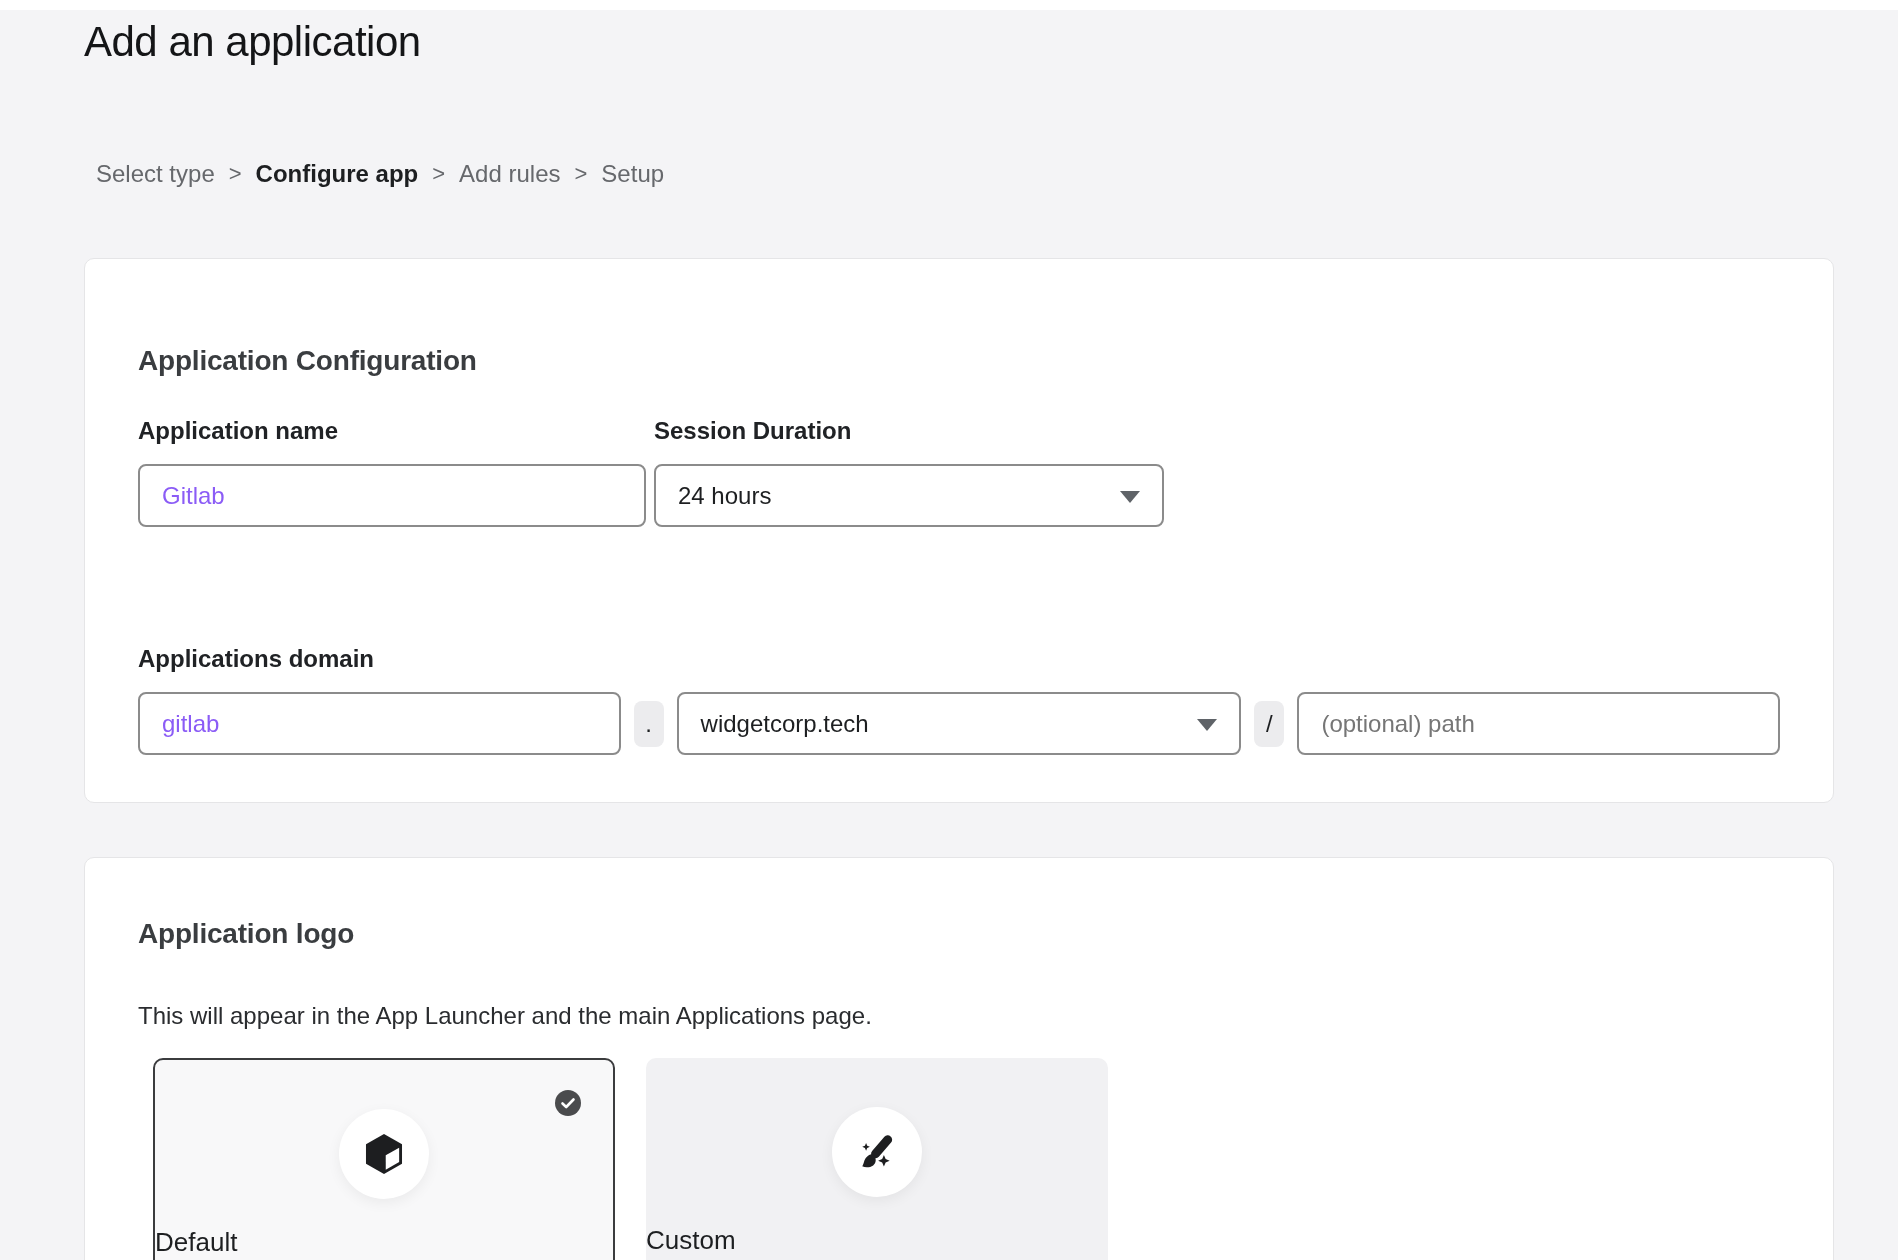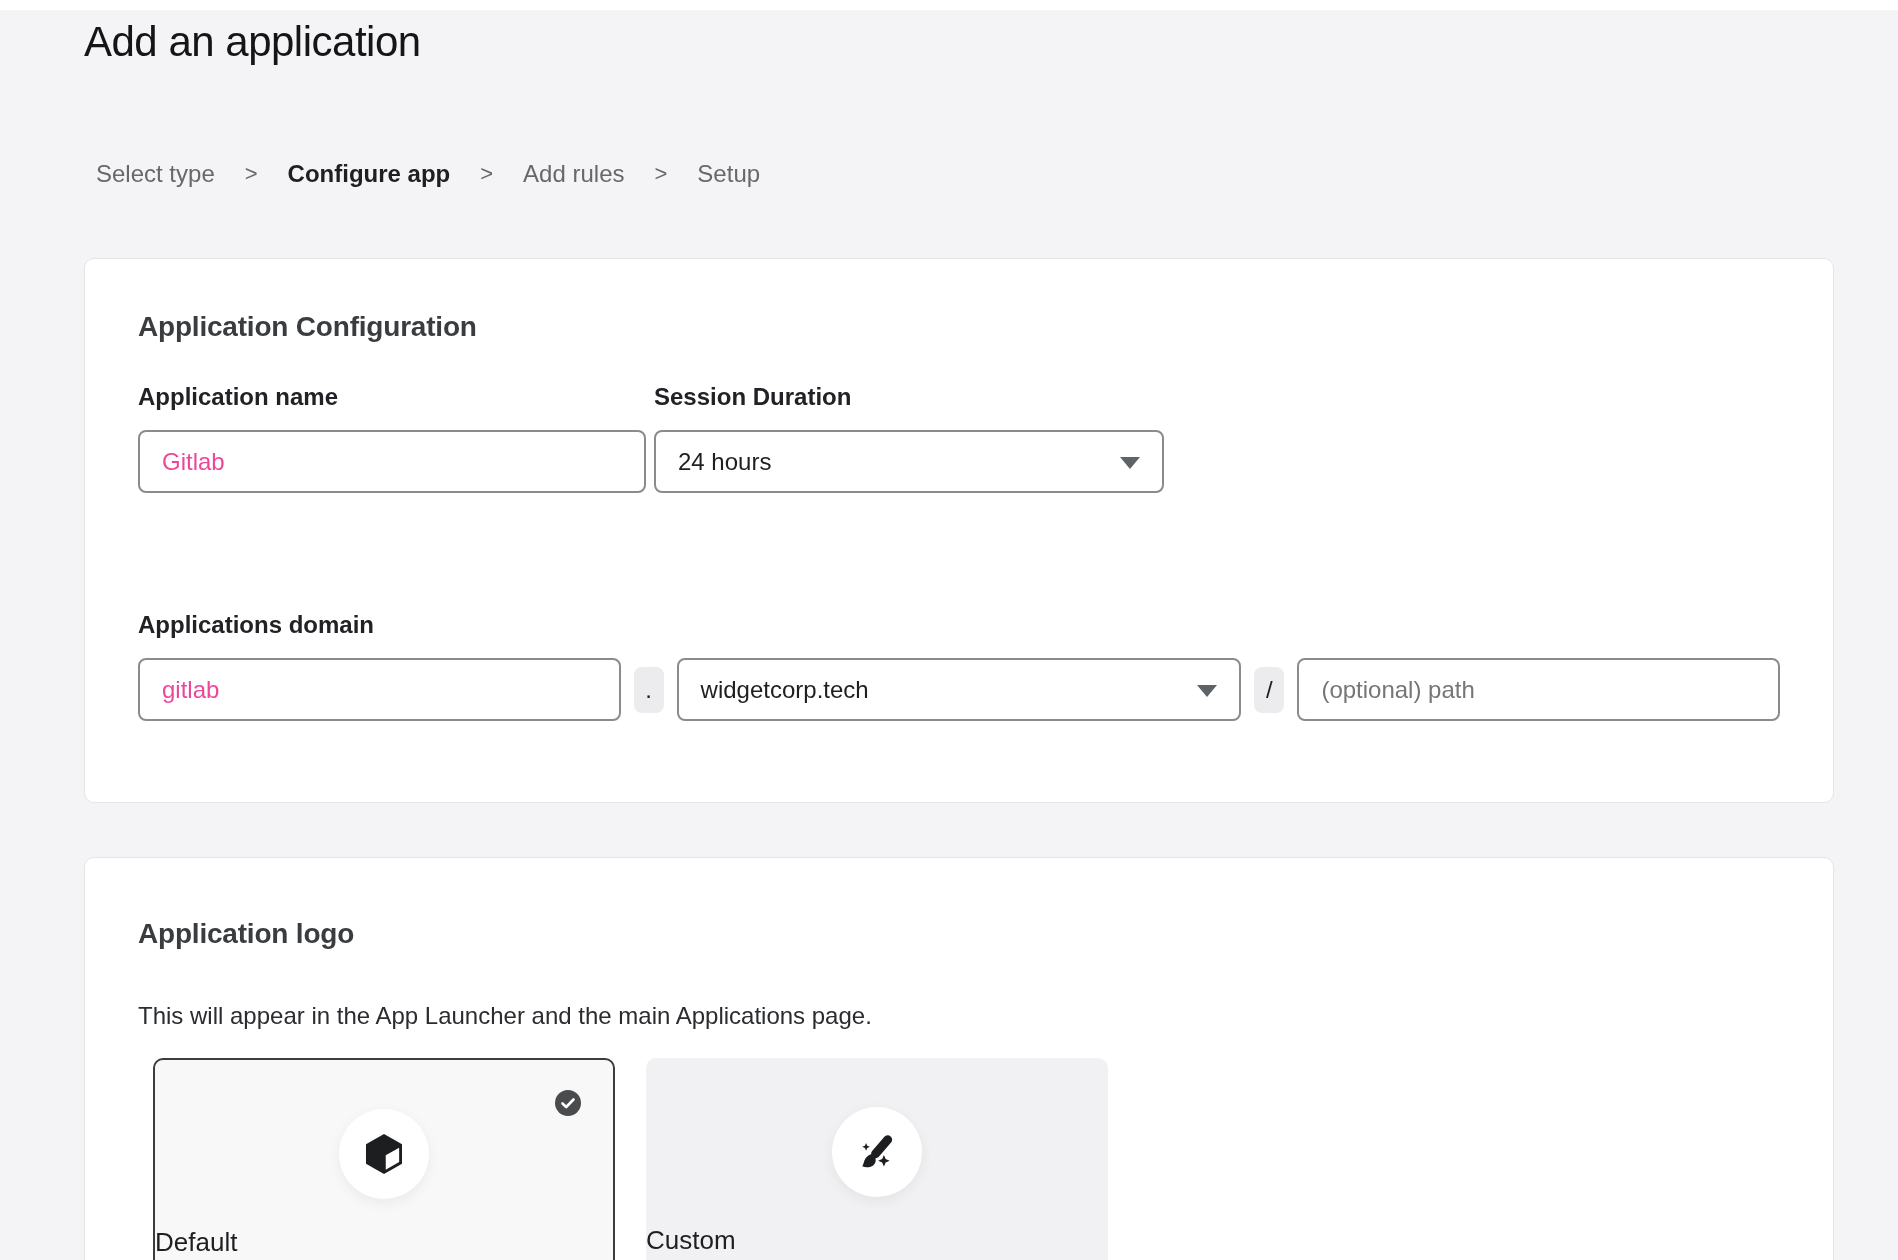--- a/index.html
+++ b/index.html
@@ -36,56 +36,56 @@
   .next-button {
     width: 152px; height: 60px;
     background: #2c7cb0; color: #ffffff;
     border: none; border-radius: 6px;
     font-size: 25px; cursor: pointer;
     font-family: "Liberation Sans", sans-serif;
   }
   
   .breadcrumb {
     position: absolute; left: 96px; top: 160px;
-    display: flex; align-items: center; gap: 30px;
+    display: flex; align-items: center; gap: 14px;
     font-size: 24px; color: #66686c;
   }
   .breadcrumb .crumb { cursor: pointer; }
   .breadcrumb .crumb.active { color: #1d1f21; font-weight: 700; }
   .breadcrumb .sep { color: #66686c; font-size: 22px; }
   
   .card {
     position: absolute; left: 84px;
     width: 1750px; background: #ffffff;
     border: 1px solid #e5e5e7; border-radius: 10px;
     padding: 0 53px;
   }
   .card-config { top: 258px; height: 545px; }
   .card-logo { top: 857px; height: 600px; }
   .card-heading {
     font-size: 28px; font-weight: 700; color: #3a3d40;
     letter-spacing: -0.2px;
   }
-  .card-config .card-heading { margin-top: 52px; }
+  .card-config .card-heading { margin-top: 86px; }
   .card-logo .card-heading { margin-top: 60px; }
 
   .fields-grid {
     display: grid;
     grid-template-columns: 508px 510px;
     column-gap: 8px;
     margin-top: 40px;
   }
   .field-label {
     font-size: 24px; font-weight: 700; color: #202225;
     margin-bottom: 19px;
   }
   .text-input {
     width: 100%; height: 63px;
     border: 2px solid #8b8b8b; border-radius: 8px;
-    font-size: 24px; color: #ec4899;
+    font-size: 24px; color: #8b5cf6;
     padding: 0 22px;
     font-family: "Liberation Sans", sans-serif;
     background: #ffffff;
     outline: none;
   }
   .text-input::placeholder { color: #767676; }
   .select-box {
     position: relative;
     width: 100%; height: 63px;
     border: 2px solid #8b8b8b; border-radius: 8px;

